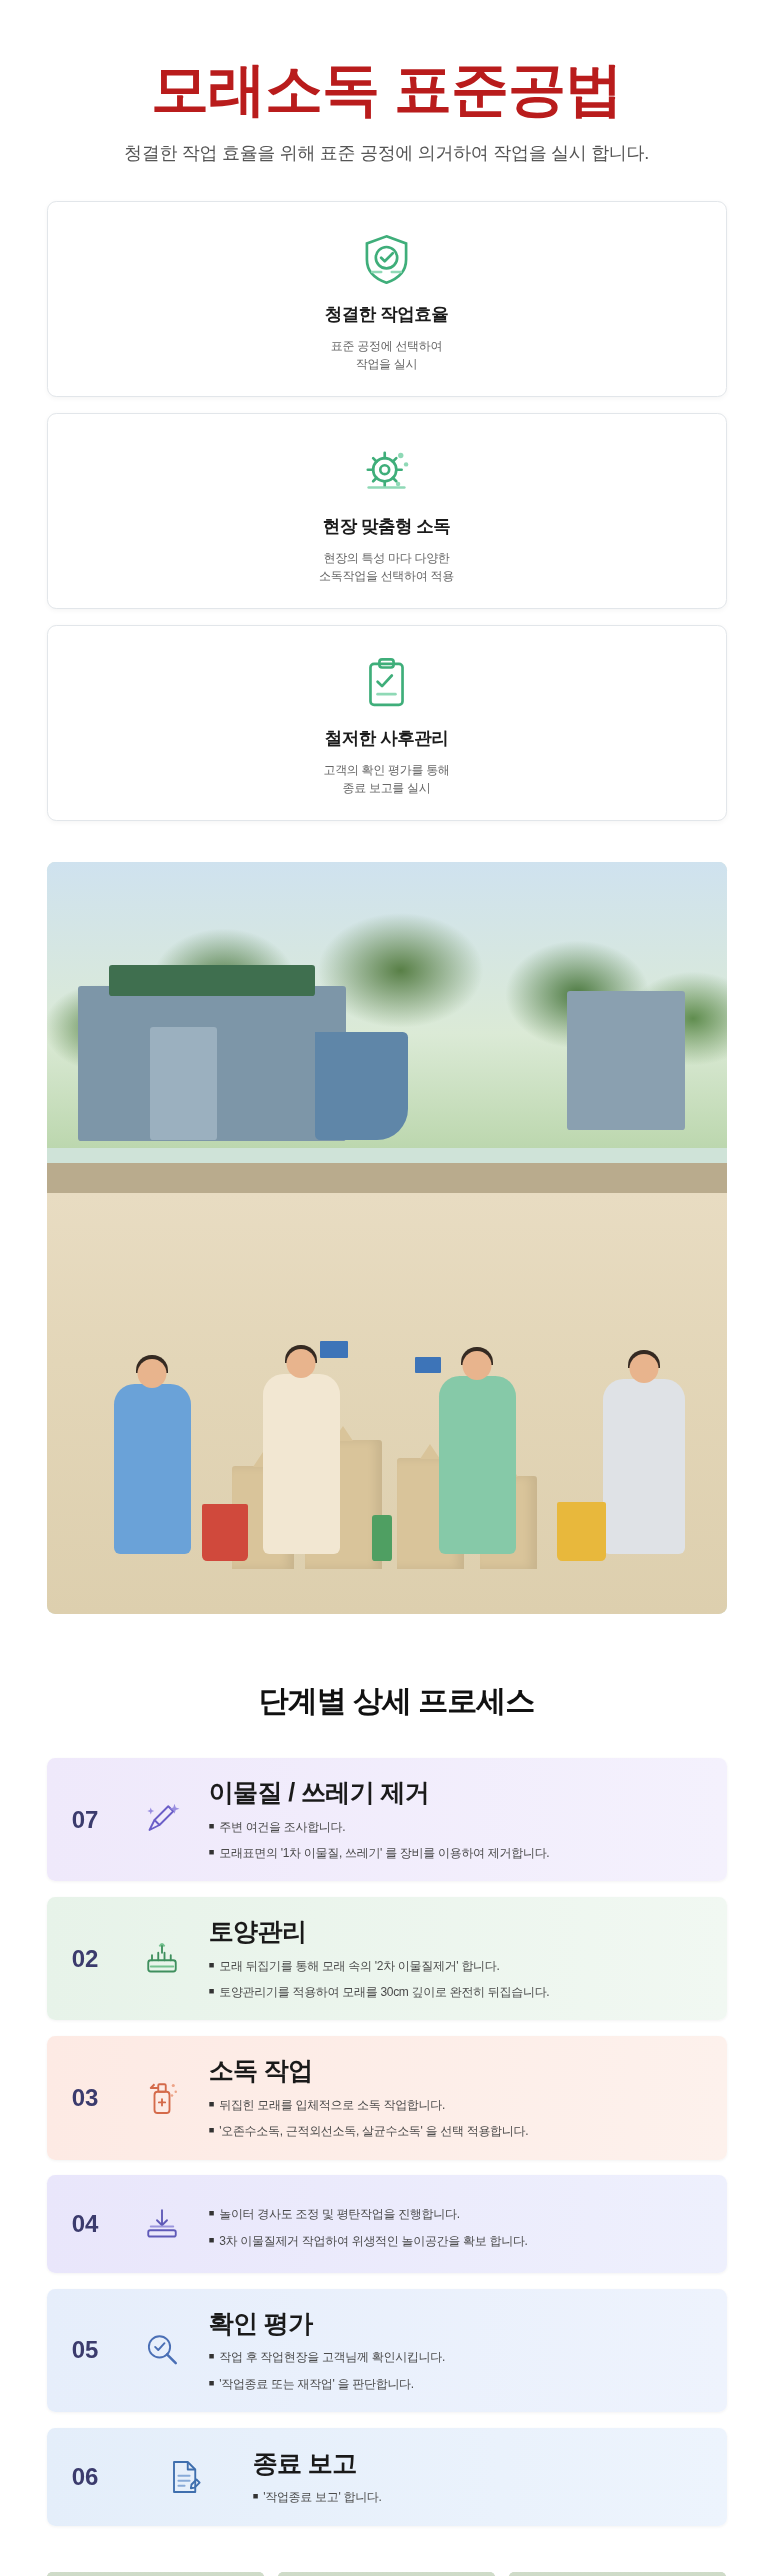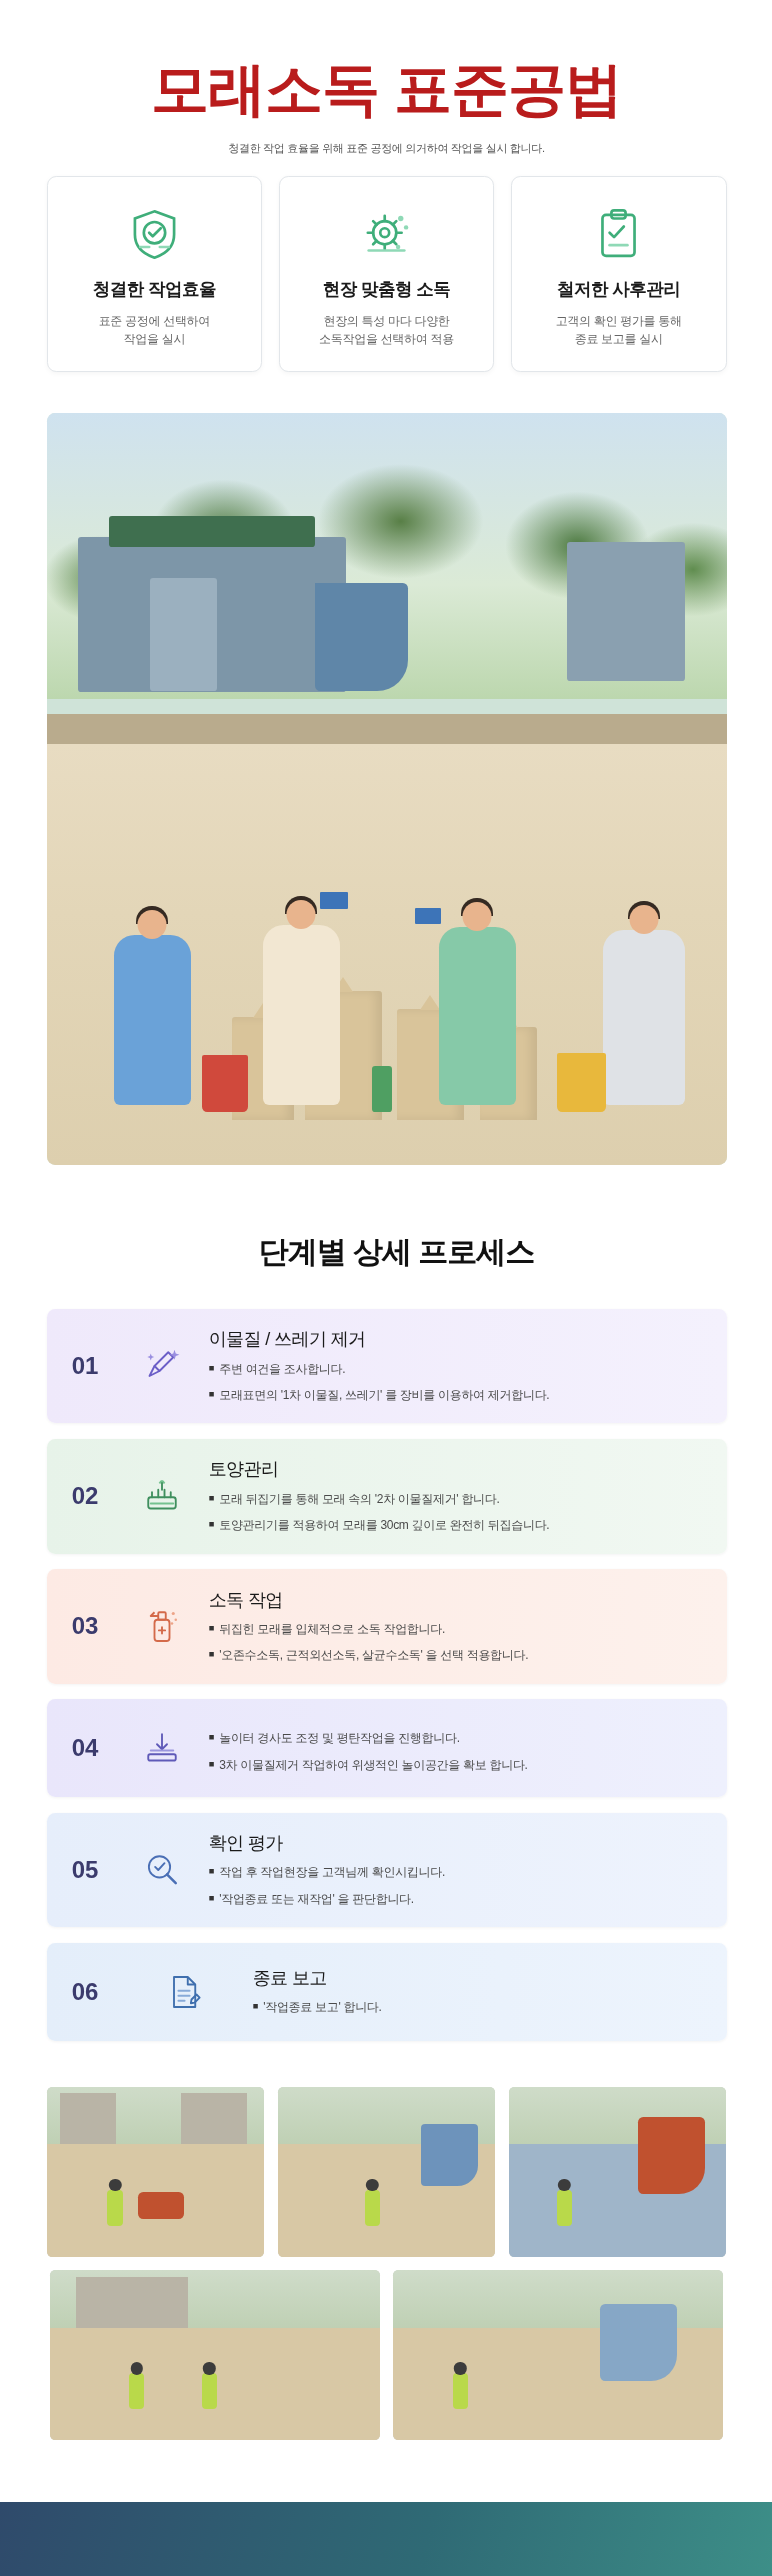--- a/index.html
+++ b/index.html
@@ -24,32 +24,33 @@
   }
   .hero h1 {
     font-size: 58px;
     font-weight: bold;
     letter-spacing: -1px;
     color: #b91c1c;
     line-height: 1.1;
   }
   .hero .sub {
     margin-top: 20.6px;
-    font-size: 11px;
+    font-size: 18px;
     color: #555;
     letter-spacing: -0.3px;
   }
 
   
   .features {
-    margin: 20px auto 0;
+    margin: 36px auto 0;
     width: 680px;
     display: flex;
     gap: 16.5px;
     justify-content: flex-start;
+    flex-direction: column;
   }
   .fcard {
     flex: 1;
     background: #ffffff;
     border: 0.5px solid #e2e6ea;
     border-radius: 9.3px;
     padding: 24px 10.3px 23px;
     text-align: center;
     box-shadow: 0 1.5px 5.2px rgba(0,0,0,0.04);
   }
@@ -183,22 +184,22 @@
     flex: none;
   }
   .step .sbody {
     flex: 1;
     padding: 18.5px 20.6px 18.5px 8.2px;
     display: flex;
     flex-direction: column;
     justify-content: center;
   }
   .step .stitle {
-    font-size: 18px;
-    font-weight: normal;
+    font-size: 25px;
+    font-weight: bold;
     color: #1a1a1a;
     letter-spacing: -0.6px;
   }
   .step .sline {
     margin-top: 8.2px;
     font-size: 12px;
     color: #4a4a4a;
     letter-spacing: -0.3px;
     line-height: 1.55;
     display: flex;
@@ -363,21 +364,21 @@
     <div class="bucket" style="left:325px; width:20.6px; height:46px; background:#4f9f62; border-radius:3.1px;"></div>
     <div class="bucket" style="left:273px; bottom:34%; width:28px; height:17.5px; background:#3d74b8; border-radius:1px;"></div>
     <div class="bucket" style="left:368px; bottom:32%; width:26px; height:16.5px; background:#3d74b8; border-radius:1px;"></div>
   </section>
 
   <h2 class="sec-title">단계별 상세 프로세스</h2>
 
   <section class="steps">
 
     <div class="step s1">
-      <div class="num">01</div>
+      <div class="num">07</div>
       <div class="sicon">
         <svg width="40" height="40" viewBox="0 0 64 64">
           <path d="M42 10 L50 18 L28 40 L20 32 Z" fill="none" stroke="#6b5ec7" stroke-width="3" stroke-linejoin="round"></path>
           <path d="M20 32 L12 48 L28 40" fill="none" stroke="#6b5ec7" stroke-width="3" stroke-linejoin="round"></path>
           <path d="M52 6 l2 6 l6 2 l-6 2 l-2 6 l-2 -6 l-6 -2 l6 -2 Z" fill="#9a8fe0"></path>
           <path d="M14 12 l1.5 4 l4 1.5 l-4 1.5 l-1.5 4 l-1.5 -4 l-4 -1.5 l4 -1.5 Z" fill="#9a8fe0"></path>
         </svg>
       </div>
       <div class="sbody">
         <div class="stitle">이물질 / 쓰레기 제거</div>

